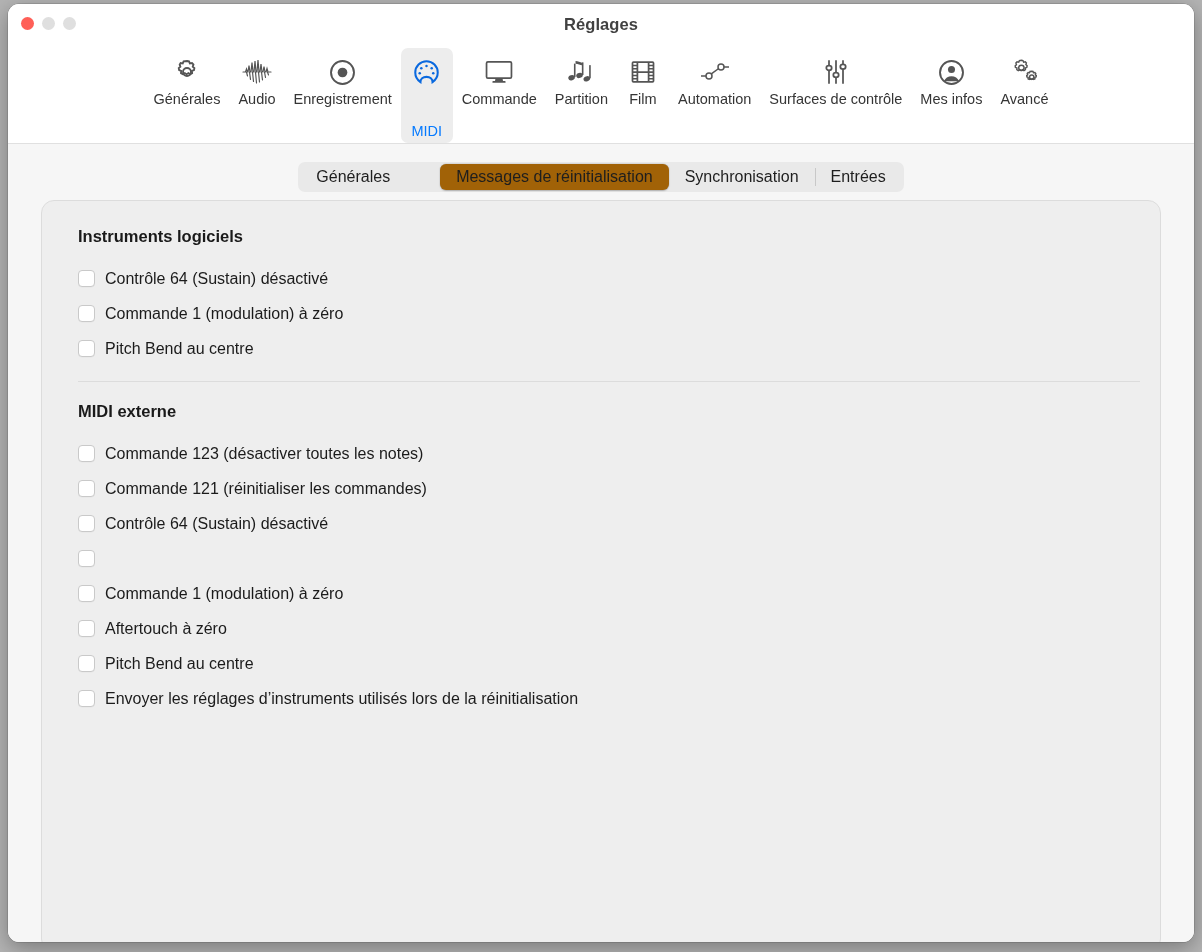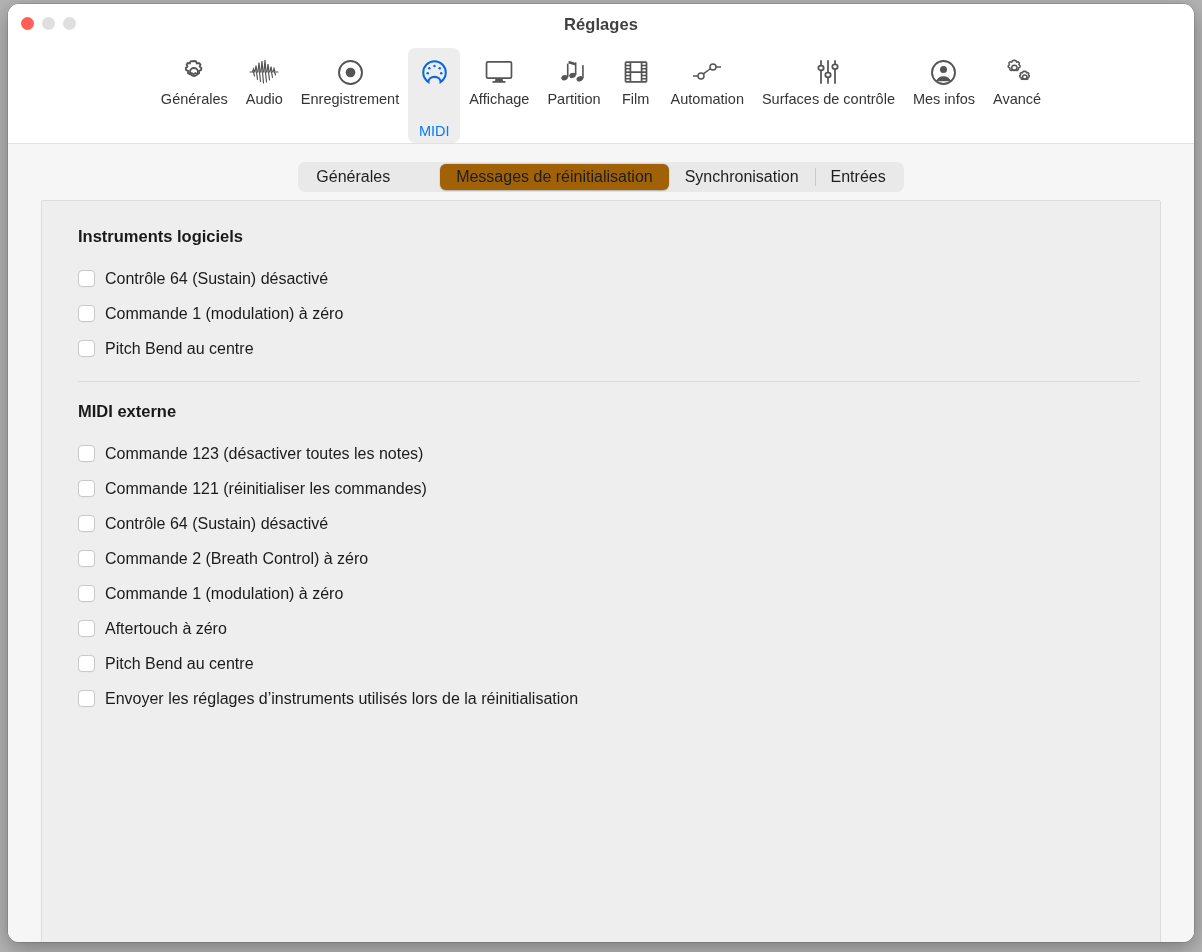--- a/index.html
+++ b/index.html
@@ -139,21 +139,21 @@
     background: #c8c8c8;
   }
 
   
   #panel {
     position: absolute;
     left: 33px; top: 56px;
     width: 1120px; height: 752px;
     background: #eeeeee;
     border: 1px solid #dcdcdc;
-    border-radius: 2px;
+    border-radius: 13px;
     padding: 26px 36px 0 36px;
   }
   .section-title {
     font-size: 16.5px;
     font-weight: bold;
     color: #1a1a1a;
     margin: 0 0 15px 0;
   }
   .rows { margin: 0; padding: 0; }
   .row {
@@ -244,21 +244,21 @@
     </div>
 
     <div class="tb-item">
       <div class="tb-icon">
         <svg width="30" height="28" viewBox="0 0 26 24" fill="none" stroke="currentColor" stroke-width="1.5">
           <rect x="2.2" y="3.2" width="21.6" height="14.2" rx="1.2"></rect>
           <path d="M10 17.4l-.6 3h7.2l-.6-3" fill="currentColor" stroke="none"></path>
           <path d="M8 20.6h10" stroke-width="1.5" stroke-linecap="round"></path>
         </svg>
       </div>
-      <div class="tb-label">Affichage</div>
+      <div class="tb-label">Commande</div>
     </div>
 
     <div class="tb-item">
       <div class="tb-icon">
         <svg width="30" height="28" viewBox="0 0 28 24" fill="currentColor">
           <g>
             <ellipse cx="5.2" cy="17.4" rx="3.1" ry="2.4" transform="rotate(-18 5.2 17.4)"></ellipse>
             <rect x="7.4" y="4.2" width="1.5" height="12.6"></rect>
           </g>
           <g>
@@ -387,21 +387,20 @@
           <div class="row">
             <div class="cb"></div>
             <div class="row-label">Commande 121 (réinitialiser les commandes)</div>
           </div>
           <div class="row">
             <div class="cb"></div>
             <div class="row-label">Contrôle 64 (Sustain) désactivé</div>
           </div>
           <div class="row">
             <div class="cb"></div>
-            <div class="row-label">Commande 2 (Breath Control) à zéro</div>
           </div>
           <div class="row">
             <div class="cb"></div>
             <div class="row-label">Commande 1 (modulation) à zéro</div>
           </div>
           <div class="row">
             <div class="cb"></div>
             <div class="row-label">Aftertouch à zéro</div>
           </div>
           <div class="row">

